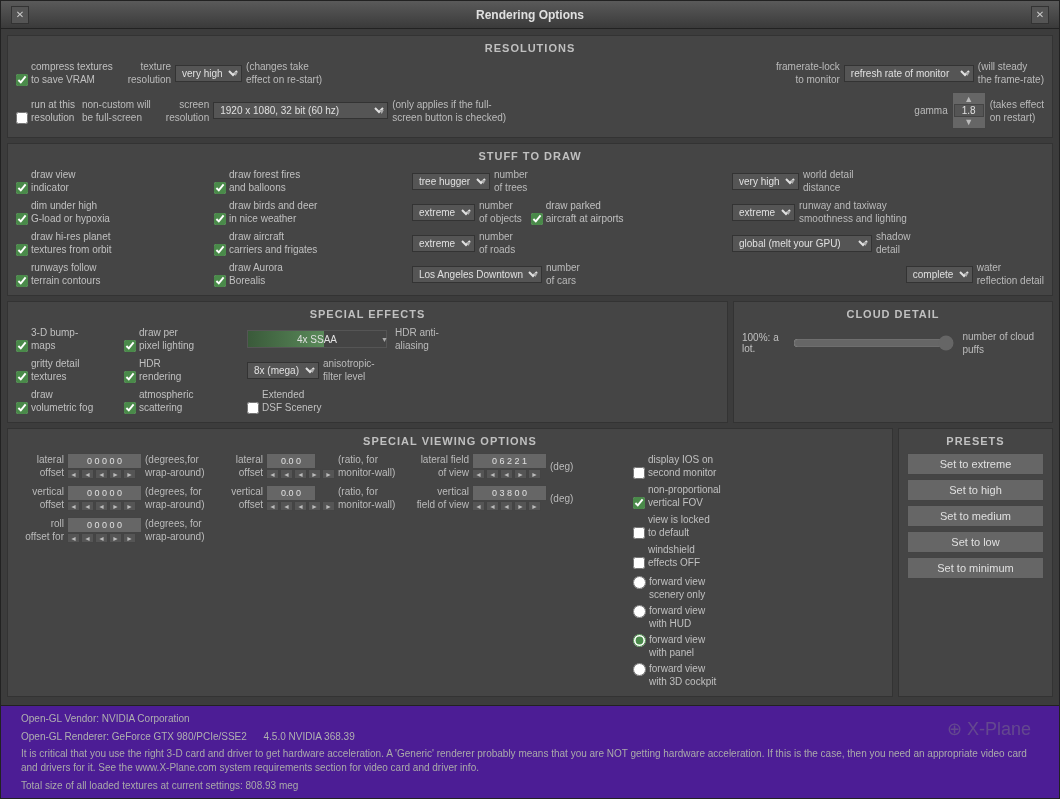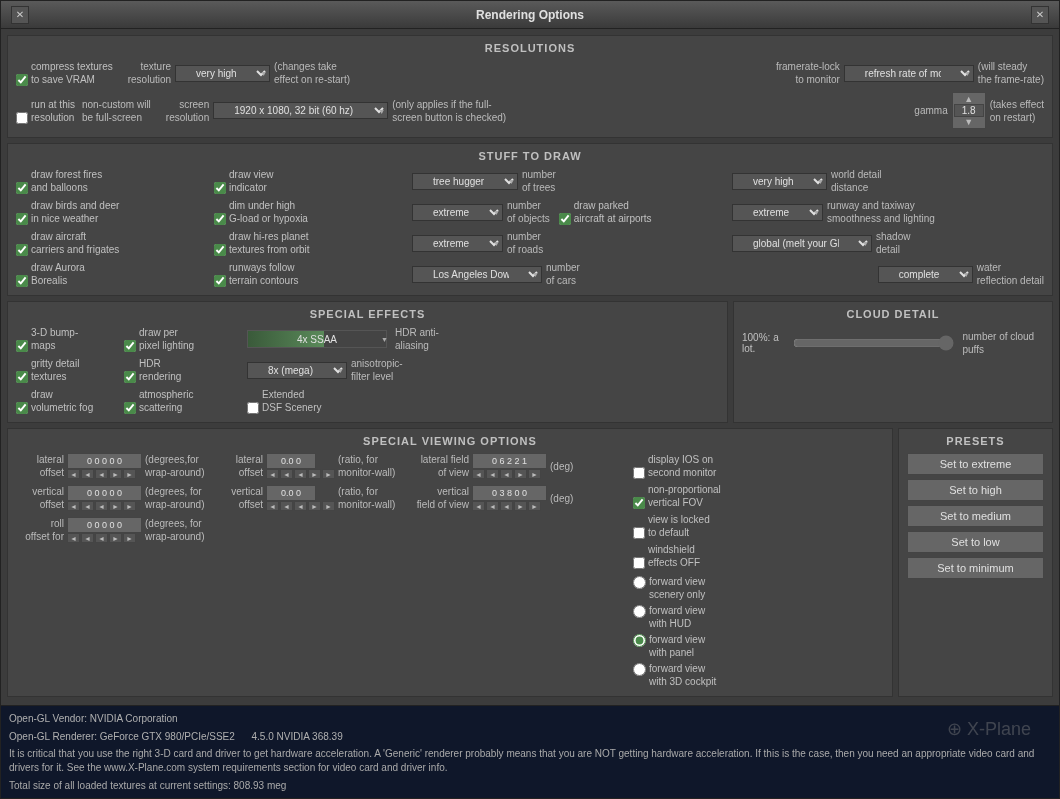--- a/index.html
+++ b/index.html
@@ -97,21 +97,21 @@
     .label-small {
       font-size: 10px;
       color: #bbb;
       line-height: 1.3;
     }
     select, .select-like {
       background: #555;
       border: 1px solid #333;
       color: #e0e0e0;
       font-size: 10px;
-      padding: 1px 16px;
+      padding: 1px 2px;
       cursor: pointer;
     }
     .dropdown-wrap {
       position: relative;
       display: inline-block;
     }
     .dropdown-wrap::after {
       content: '▼';
       position: absolute;
       right: 3px;
@@ -180,23 +180,23 @@
       align-items: flex-start;
       gap: 3px;
     }
     .radio-group input[type="radio"] {
       margin-top: 1px;
       accent-color: #4a8a4a;
       cursor: pointer;
     }
     
     .info-bar {
-      background: #0f172a;
+      background: #4c1d95;
       border-top: 1px solid #222;
-      padding: 5px 8px;
+      padding: 5px 20px;
       font-size: 10px;
       color: #aaa;
       line-height: 1.5;
     }
     .info-bar .gl-info {
       color: #b0b0b0;
       font-size: 10px;
       margin-bottom: 3px;
     }
     .info-bar .warning {
@@ -291,52 +291,52 @@
       </div>
     </div>
 
     <div class="section">
       <div class="section-title">STUFF TO DRAW</div>
       <div style="display:grid;grid-template-columns:190px 190px 1fr 1fr;gap:3px 8px;">
 
         <div style="display:flex;flex-direction:column;gap:5px;">
           <div class="checkbox-group">
             <input type="checkbox" checked="" style="">
+            <span class="checkbox-label">draw view<br>indicator</span>
+          </div>
+          <div class="checkbox-group">
+            <input type="checkbox" checked="" style="">
+            <span class="checkbox-label">dim under high<br>G-load or hypoxia</span>
+          </div>
+          <div class="checkbox-group">
+            <input type="checkbox" checked="" style="">
+            <span class="checkbox-label">draw hi-res planet<br>textures from orbit</span>
+          </div>
+          <div class="checkbox-group">
+            <input type="checkbox" checked="" style="">
+            <span class="checkbox-label">runways follow<br>terrain contours</span>
+          </div>
+        </div>
+
+        <div style="display:flex;flex-direction:column;gap:5px;">
+          <div class="checkbox-group">
+            <input type="checkbox" checked="" style="">
             <span class="checkbox-label">draw forest fires<br>and balloons</span>
           </div>
           <div class="checkbox-group">
             <input type="checkbox" checked="" style="">
             <span class="checkbox-label">draw birds and deer<br>in nice weather</span>
           </div>
           <div class="checkbox-group">
             <input type="checkbox" checked="" style="">
             <span class="checkbox-label">draw aircraft<br>carriers and frigates</span>
           </div>
           <div class="checkbox-group">
             <input type="checkbox" checked="" style="">
             <span class="checkbox-label">draw Aurora<br>Borealis</span>
-          </div>
-        </div>
-
-        <div style="display:flex;flex-direction:column;gap:5px;">
-          <div class="checkbox-group">
-            <input type="checkbox" checked="" style="">
-            <span class="checkbox-label">draw view<br>indicator</span>
-          </div>
-          <div class="checkbox-group">
-            <input type="checkbox" checked="" style="">
-            <span class="checkbox-label">dim under high<br>G-load or hypoxia</span>
-          </div>
-          <div class="checkbox-group">
-            <input type="checkbox" checked="" style="">
-            <span class="checkbox-label">draw hi-res planet<br>textures from orbit</span>
-          </div>
-          <div class="checkbox-group">
-            <input type="checkbox" checked="" style="">
-            <span class="checkbox-label">runways follow<br>terrain contours</span>
           </div>
         </div>
 
         <div style="display:flex;flex-direction:column;gap:5px;">
 
           <div style="display:flex;align-items:center;gap:4px;">
             <div class="dropdown-wrap">
               <select>
                 <option>tree hugger</option><option>none</option><option>some</option>
               </select>

